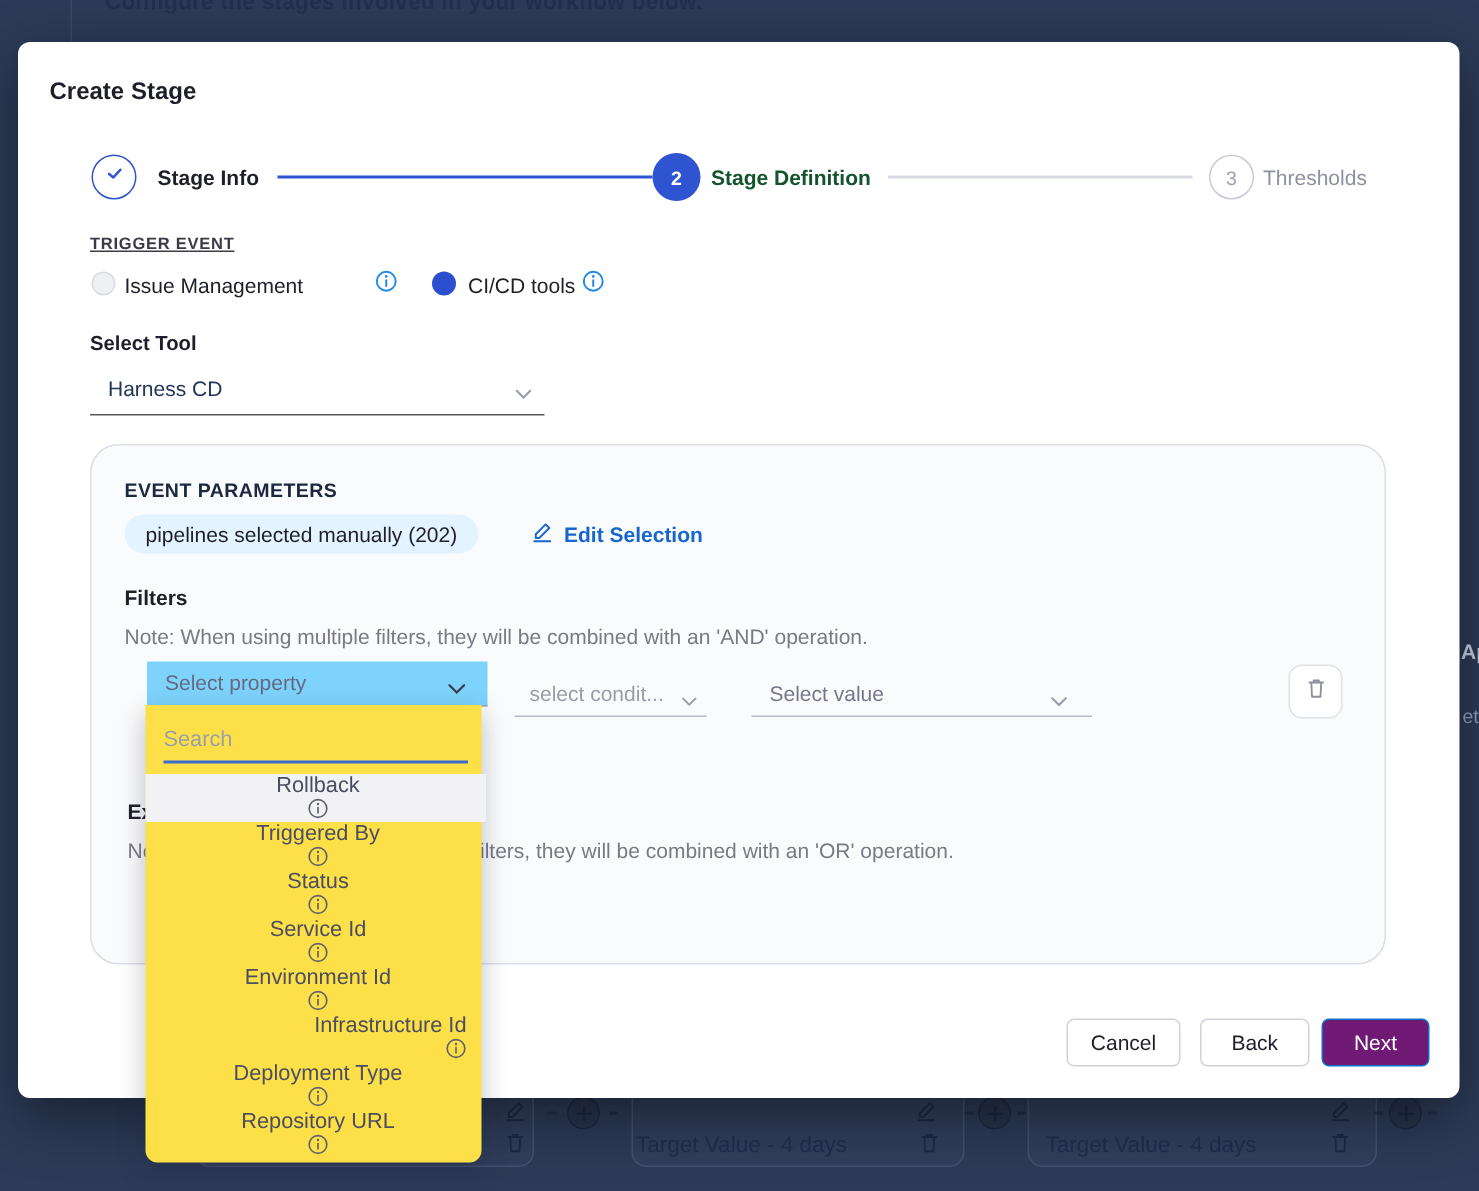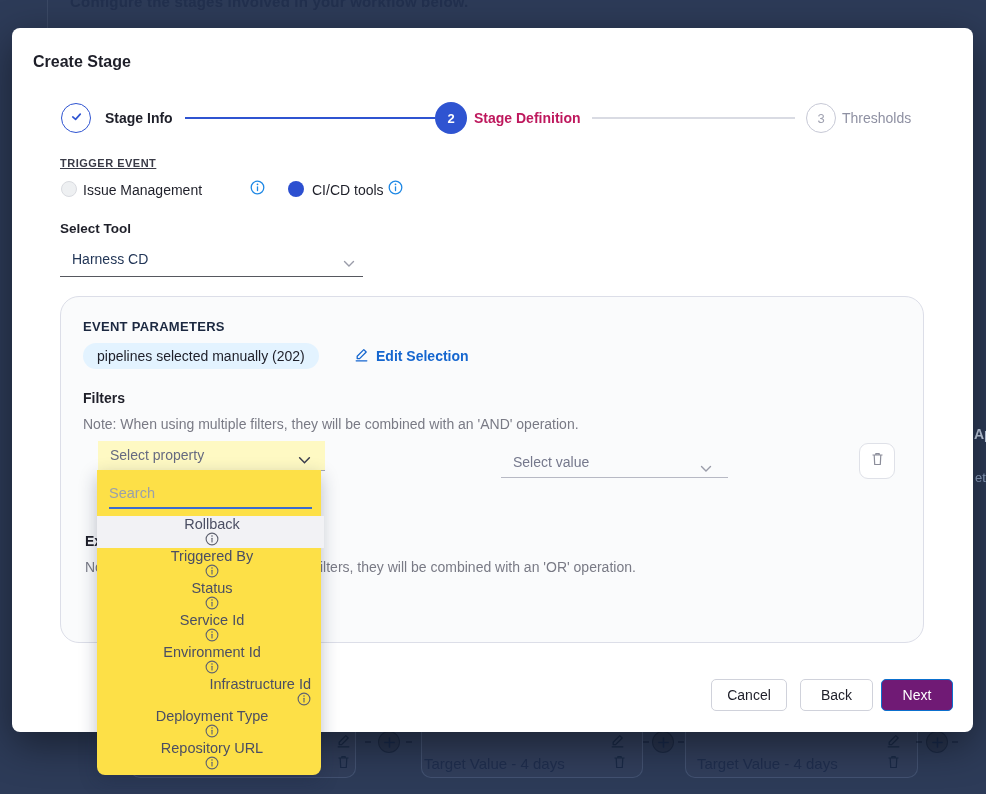--- a/index.html
+++ b/index.html
@@ -27,21 +27,21 @@
            box-shadow:0 12px 40px rgba(0,0,0,.45); z-index:10; }
   .modal-title { left:21px; top:25px; font-size:16px; font-weight:700; color:#1e1f29; }
 
   
   .step-circle { width:30px; height:30px; border-radius:50%; display:flex; align-items:center; justify-content:center; background:#fff; }
   .step-done { border:1.6px solid #2f54d1; color:#2f54d1; }
   .step-active { width:32px; height:32px; background:#2f54d1; color:#fff; font-size:13px; font-weight:700; }
   .step-upcoming { border:1.5px solid #c7c9d6; color:#9fa1b0; font-size:13px; }
   .step-label { top:82px; font-size:14px; line-height:16px; }
   .lbl-dark { color:#1e1f29; font-weight:600; }
-  .lbl-bold { color:#be185d; font-weight:700; }
+  .lbl-bold { color:#14532d; font-weight:700; }
   .lbl-gray { color:#8e90a2; font-weight:400; }
   .connector { top:89px; height:2px; }
 
   
   .section-caps { font-size:11px; font-weight:700; letter-spacing:.5px; color:#3a3b47; }
   .radio { width:16px; height:16px; border-radius:50%; }
   .radio-off { background:#eef0f2; border:1px solid #d9dbe0; }
   .radio-on { background:#2c4fd0; }
   .radio-label { font-size:14px; color:#1e1f29; line-height:16px; }
   .info-blue { color:#1e88e5; }
@@ -54,21 +54,21 @@
 
   
   .panel { left:48px; top:268px; width:864px; height:347px; background:#fafbfc; border:1px solid #dcdee8; border-radius:19px; }
   .panel-caps { left:22px; top:22px; font-size:13px; font-weight:700; letter-spacing:.3px; color:#1b2840; }
   .pill { left:22px; top:46px; height:26px; line-height:26px; padding:0 14px; border-radius:13px; background:#e3f3ff;
           font-size:14px; color:#1e1f29; white-space:nowrap; }
   .edit-link { left:293px; top:46px; height:26px; display:flex; align-items:center; gap:7px; color:#1566cf;
                font-size:14px; font-weight:600; cursor:pointer; }
   .filters-h { left:22px; top:93px; font-size:14px; font-weight:700; color:#1e1f29; }
   .note { font-size:14px; color:#797a85; white-space:nowrap; }
-  .prop-box { left:37px; top:144px; width:227px; height:30px; background:#fef9c3; border-bottom:1px solid #a5a7b3; cursor:pointer; }
+  .prop-box { left:37px; top:144px; width:227px; height:30px; background:#7dd3fc; border-bottom:1px solid #a5a7b3; cursor:pointer; }
   .prop-box-label { position:absolute; left:12px; line-height:29px; font-size:14px; color:#666a80; }
   .mini-select { top:151px; height:30px; border-bottom:1px solid #b7b9c4; cursor:pointer; }
   .mini-select .ph { position:absolute; left:10px; line-height:29px; font-size:14px; white-space:nowrap; }
   .ph-gray { color:#9a9ca9; }
   .ph-dark { color:#75788c; }
   .trash-btn { left:798px; top:146px; width:36px; height:36px; background:#fff; border:1px solid #dfe1e8; border-radius:9px;
                display:flex; align-items:center; justify-content:center; color:#8b8d9a; cursor:pointer; }
   .exec-h { left:24px; top:236px; font-size:14px; font-weight:700; color:#1e1f29; }
 
   
@@ -238,20 +238,28 @@
 
       <div class="abs prop-box">
         <span class="prop-box-label">Select property</span>
         <span class="chev" style="right:14px;top:10px;color:#3a3d4d;">
           <svg width="13" height="9" viewBox="0 0 12 8">
               <polyline points="1.5,1.5 6,6 10.5,1.5" fill="none" stroke="currentColor" stroke-width="1.4" stroke-linecap="round"></polyline>
             </svg>
         </span>
       </div>
 
+      <div class="abs mini-select" style="left:282px;width:128px;">
+        <span class="ph ph-gray">select condit...</span>
+        <span class="chev" style="right:6px;top:11px;">
+          <svg width="11" height="8" viewBox="0 0 12 8">
+              <polyline points="1.5,1.5 6,6 10.5,1.5" fill="none" stroke="currentColor" stroke-width="1.4" stroke-linecap="round"></polyline>
+            </svg>
+        </span>
+      </div>
 
       <div class="abs mini-select" style="left:440px;width:227px;">
         <span class="ph ph-dark" style="left:12px;text-align:center;">Select value</span>
         <span class="chev" style="right:16px;top:11px;">
           <svg width="12" height="8" viewBox="0 0 12 8">
               <polyline points="1.5,1.5 6,6 10.5,1.5" fill="none" stroke="currentColor" stroke-width="1.4" stroke-linecap="round"></polyline>
             </svg>
         </span>
       </div>
 

